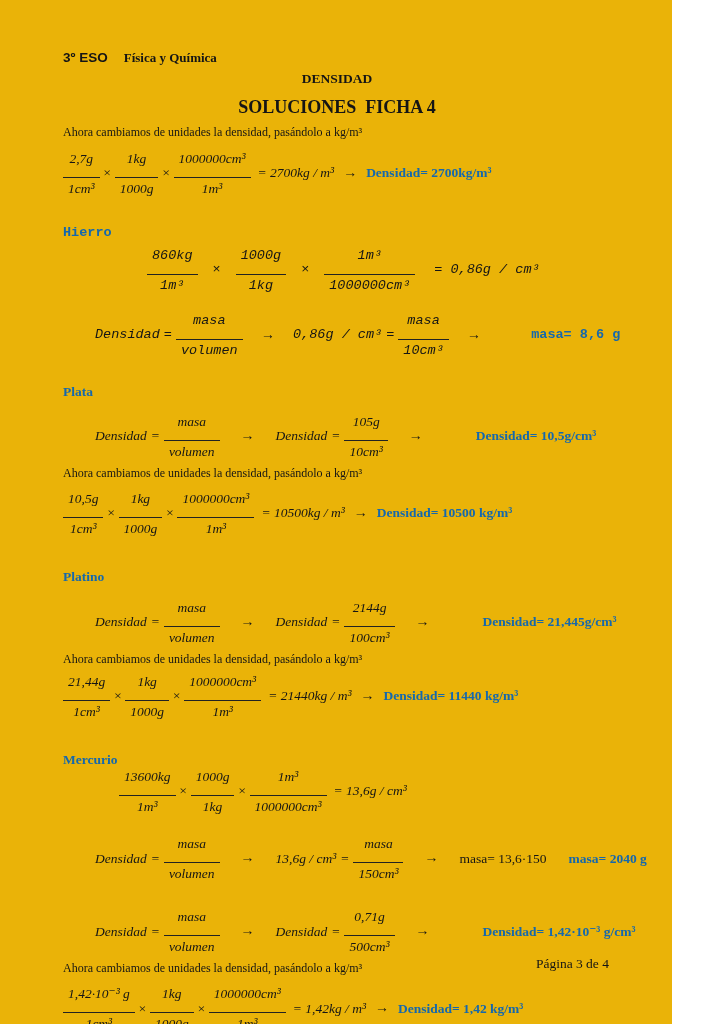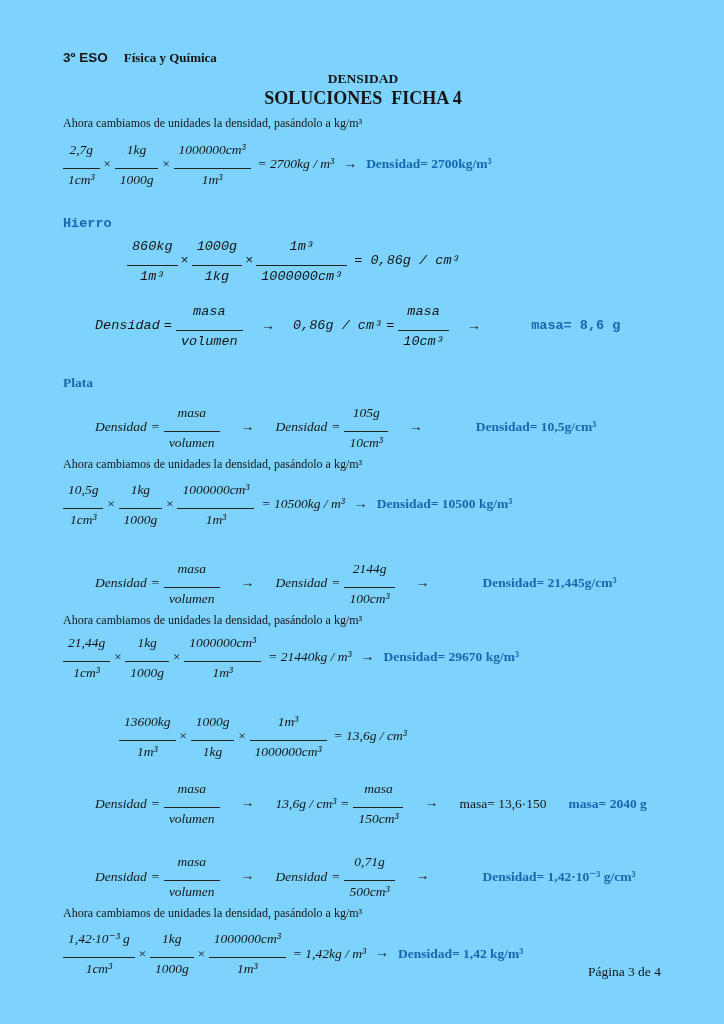--- a/index.html
+++ b/index.html
@@ -1,53 +1,53 @@
 <!DOCTYPE html>
 <html><head>
 <meta charset="utf-8">
 <style>
   html,body{margin:0;padding:0;background:#ffffff;}
   .page{
     position:relative;
-    width:724px;height:1024px;
-    background:#7dd3fc;
+    width:672px;height:1024px;
+    background:#eab308;
     font-family:"Liberation Serif","DejaVu Serif",serif;
     color:#151515;
     box-sizing:border-box;
     padding:50px 61px 0 63px;
     overflow:hidden;
   }
   .doc-header{display:flex;justify-content:space-between;align-items:flex-start;}
   .header-left{display:flex;align-items:baseline;}
   .course{font-family:"Liberation Sans","DejaVu Sans",sans-serif;font-weight:700;font-size:13.5px;}
   .subject{font-weight:bold;font-size:13px;margin-left:16px;}
   .header-right{text-align:right;font-weight:bold;font-size:13px;line-height:1.3;}
   .title1{text-align:center;font-weight:bold;font-size:13.5px;margin-top:5px;}
-  .title2{text-align:center;font-weight:bold;font-size:18px;margin-top:1px;white-space:pre-wrap;}
+  .title2{text-align:center;font-weight:bold;font-size:18px;margin-top:10px;white-space:pre-wrap;}
   .note{font-size:12px;margin-top:7px;}
   .heading{color:#1568ad;font-weight:bold;font-size:13.5px;}
   .formula{display:flex;align-items:center;font-size:13.5px;font-style:italic;line-height:1.15;}
   .frac{display:inline-flex;flex-direction:column;text-align:center;}
   .frac .num{border-bottom:1.2px solid #222;padding:1px 5px 10px;}
   .frac .den{padding:3px 5px 0;}
   .op{margin:0 3px;}
   .res{margin-left:7px;white-space:pre;}
   .mid{white-space:pre;}
   .arrow{font-style:normal;margin:0 9px;font-size:14px;}
   .def .arrow{margin:0 21px;}
   .blue{color:#1568ad;font-weight:bold;font-style:normal;white-space:pre;}
   .def .blue{margin-left:32px;}
   .def .extra{font-style:normal;white-space:pre;}
   .def .extra + .blue{margin-left:22px;}
   .eq{margin:0 4px;}
-  .footer{position:absolute;right:63px;bottom:44px;font-size:13.5px;}
+  .footer{position:absolute;right:63px;bottom:52px;font-size:13.5px;}
   
   .conv-intro{margin-top:10px;}
   .sec-hierro{margin-top:29px;font-family:Liberation Mono, monospace;}
-  .sec-hierro .conv{margin-left:64px;margin-top:7px;}
+  .sec-hierro .conv{margin-left:84px;margin-top:7px;gap:12px;}
   .sec-hierro .def{margin-left:32px;margin-top:19px;}
   .sec-plata{margin-top:26px;}
   .sec-plata .def{margin-left:32px;margin-top:13px;}
   .sec-plata .conv{margin-top:9px;}
   .sec-platino{margin-top:33px;}
   .sec-platino .def{margin-left:32px;margin-top:14px;}
   .sec-platino .conv{margin-top:6px;}
   .sec-mercurio{margin-top:33px;}
   .sec-mercurio .conv{margin-left:56px;margin-top:0;}
   .sec-mercurio .def{margin-left:32px;margin-top:21px;}
@@ -164,20 +164,21 @@
         <span class="num">1000000cm³</span>
         <span class="den">1m³</span>
       </span>
       <span class="res">= 10500kg / m³</span>
       <span class="arrow">→</span>
       <span class="blue">Densidad= 10500 kg/m³</span>
     </div>
   </div>
 
   <div class="section sec-platino">
+    <div class="heading">Platino</div>
     <div class="formula def">
       <span>Densidad</span>
       <span class="eq">=</span>
       <span class="frac">
         <span class="num">masa</span>
         <span class="den">volumen</span>
       </span>
       <span class="arrow">→</span>
       <span class="mid">Densidad</span>
       <span class="eq">=</span>
@@ -199,25 +200,26 @@
         <span class="num">1kg</span>
         <span class="den">1000g</span>
       </span>
       <span class="op">×</span>
       <span class="frac">
         <span class="num">1000000cm³</span>
         <span class="den">1m³</span>
       </span>
       <span class="res">= 21440kg / m³</span>
       <span class="arrow">→</span>
-      <span class="blue">Densidad= 29670 kg/m³</span>
+      <span class="blue">Densidad= 11440 kg/m³</span>
     </div>
   </div>
 
   <div class="section sec-mercurio">
+    <div class="heading">Mercurio</div>
     <div class="formula conv">
       <span class="frac">
         <span class="num">13600kg</span>
         <span class="den">1m³</span>
       </span>
       <span class="op">×</span>
       <span class="frac">
         <span class="num">1000g</span>
         <span class="den">1kg</span>
       </span>

